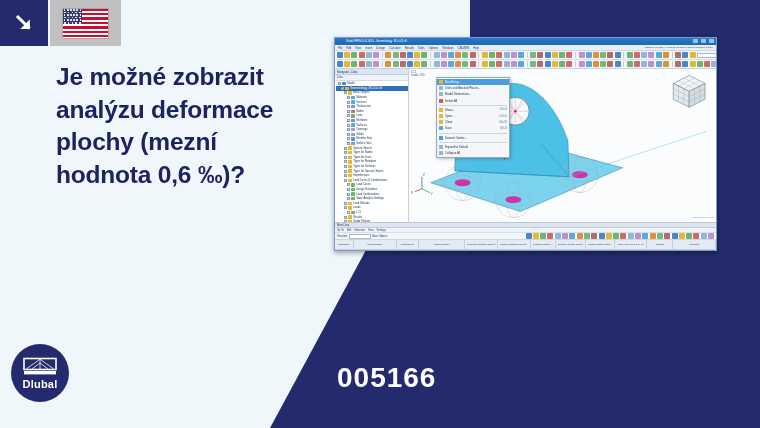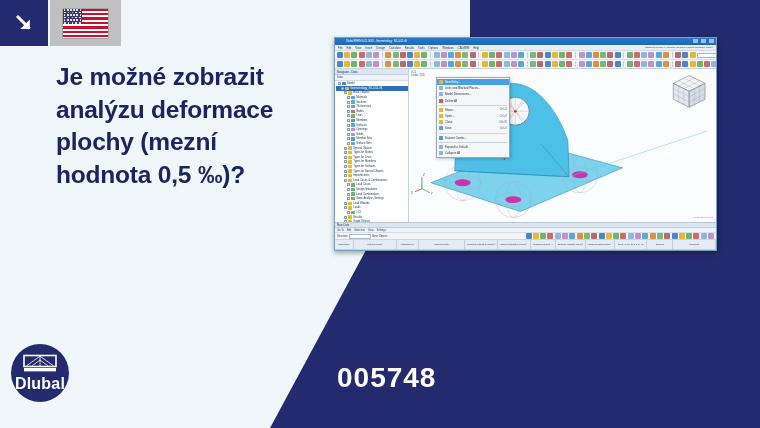--- a/index.html
+++ b/index.html
@@ -77,21 +77,21 @@
     position: absolute; left: 11px; top: 344px;
     width: 58px; height: 58px;
     border-radius: 50%;
     background: #232b6e;
     display: flex; flex-direction: column;
     align-items: center; justify-content: center;
   }
   .logo-mark { width: 34px; height: 20px; position: relative; }
   .logo-mark svg { display:block; }
   .logo-text {
-    color: #ffffff; font-size: 16px; font-weight: bold;
+    color: #ffffff; font-size: 11px; font-weight: bold;
     letter-spacing: 0.2px; margin-top: 1px;
   }
 
   
   .faq-wrap {
     position: absolute; left: 337px; top: 362px;
     display: flex; align-items: center; gap: 12px;
   }
   .faq-tag {
     background: #4bb4e6;
@@ -327,35 +327,35 @@
             <i class="star"></i>
             <i class="star"></i>
             <i class="star"></i>
             <i class="star"></i>
             <i class="star"></i>
           </div>
       </div>
     </div>
   </div>
 
-  <div class="headline">Je možné zobrazit analýzu deformace plochy (mezní hodnota 0,5 ‰)?</div>
+  <div class="headline">Je možné zobrazit analýzu deformace plochy (mezní hodnota 0,6 ‰)?</div>
 
   <div class="logo">
     <div class="logo-mark">
       <svg width="34" height="20" viewBox="0 0 34 20">
         <rect x="1" y="1.5" width="32" height="11" fill="none" stroke="#ffffff" stroke-width="1.6"></rect>
         <path d="M17 2.2 L3.5 11.8 M17 2.2 L30.5 11.8 M17 2.2 L17 12.3 M9 11.8 L17 6 M25 11.8 L17 6" stroke="#ffffff" stroke-width="0.8" fill="none"></path>
         <rect x="1" y="14" width="32" height="3.4" fill="#ffffff"></rect>
       </svg>
     </div>
     <div class="logo-text">Dlubal</div>
   </div>
 
   <div class="faq-wrap">
-    <div class="faq-num">005748</div>
+    <div class="faq-num">005166</div>
   </div>
 
   <div class="app-shot">
 
     <div class="app-titlebar">
       <div class="tt">Dlubal RFEM 6.02.0018 - Geometrology_SK-0.02.rf6</div>
       <div class="winbtns">
         <i></i>
         <i></i>
         <i></i>

